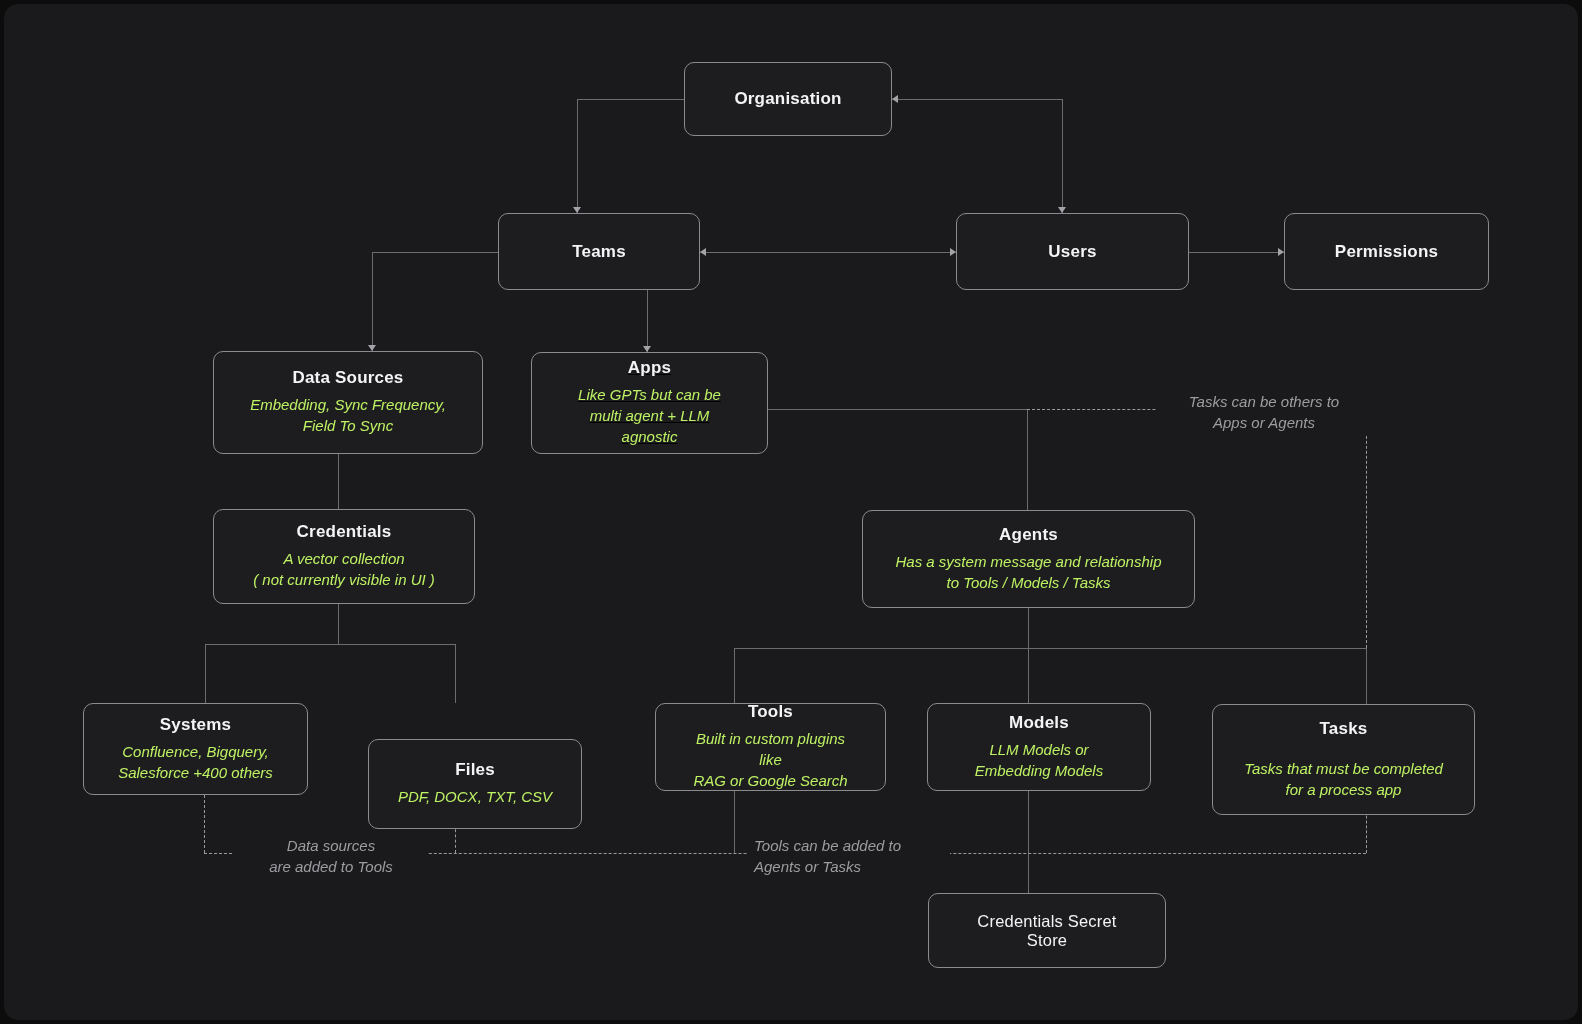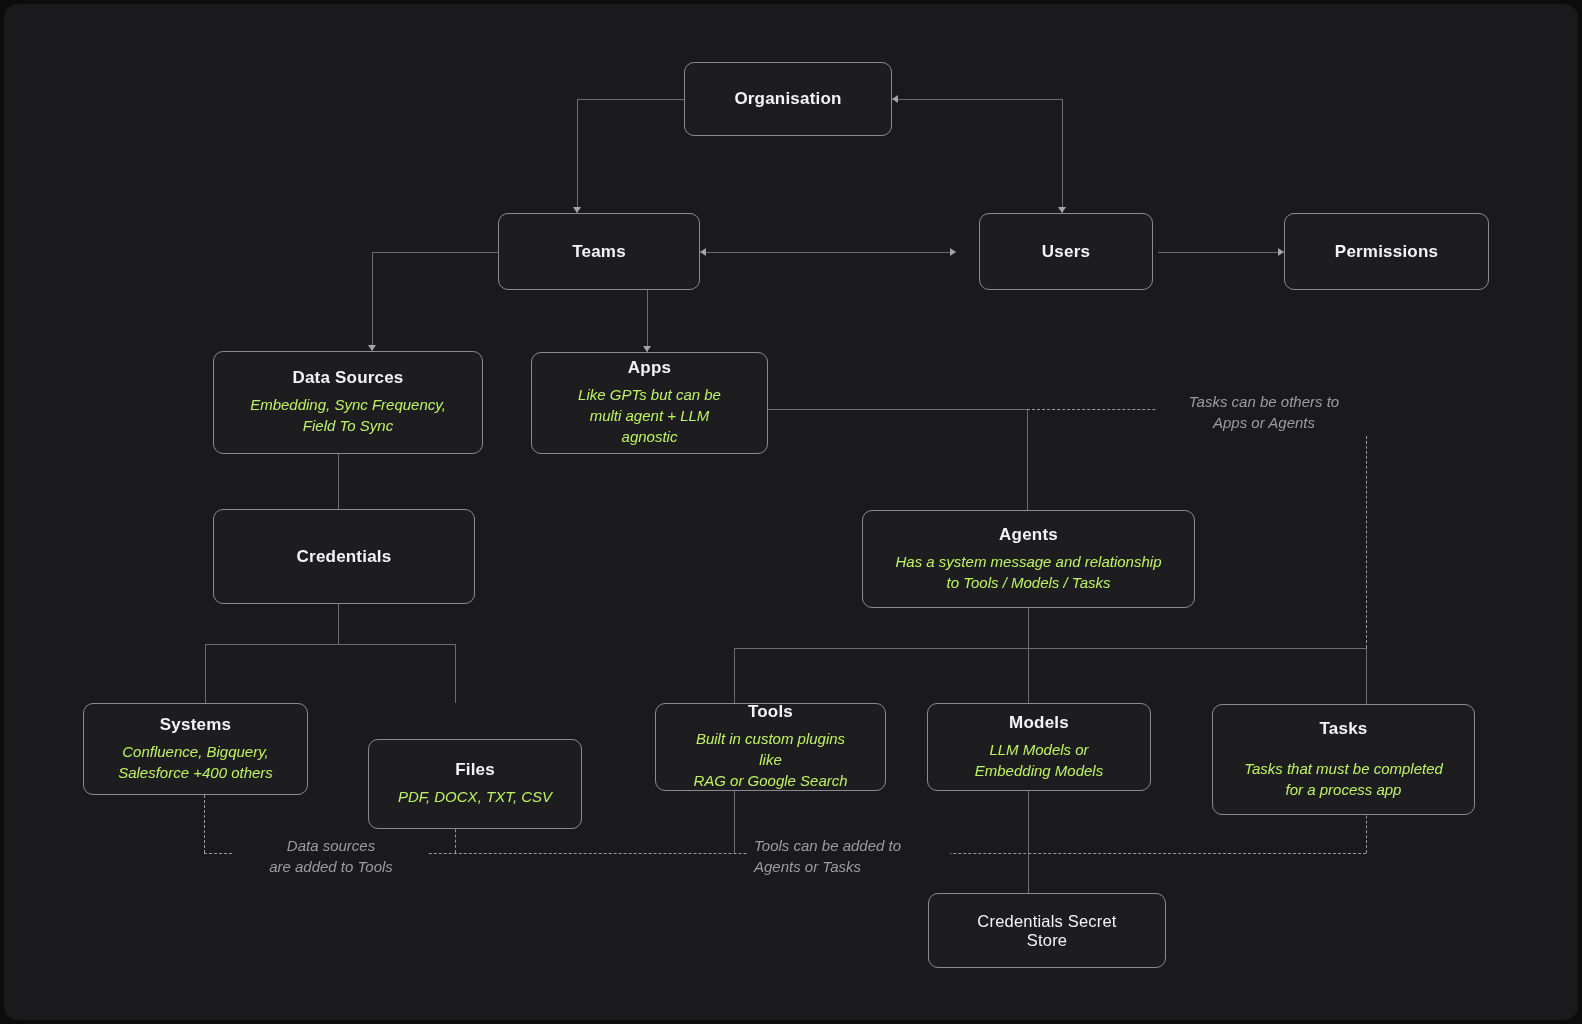--- a/index.html
+++ b/index.html
@@ -24,24 +24,24 @@
     white-space:pre-line;
   }
   .node .title.regular{font-weight:400;font-size:16.5px;}
   .node .subtitle{
     color:#bef264;font-style:italic;font-size:15px;line-height:1.38;
     white-space:pre-line;
   }
   
   #n-organisation{left:684px;top:62px;width:208px;height:74px;}
   #n-teams{left:498px;top:213px;width:202px;height:77px;}
-  #n-users{left:956px;top:213px;width:174px;height:77px;margin-left:23px;}
+  #n-users{left:956px;top:213px;width:233px;height:77px;}
   #n-permissions{left:1284px;top:213px;width:205px;height:77px;}
   #n-data-sources{left:213px;top:351px;width:270px;height:103px;}
-  #n-apps{left:531px;top:352px;width:237px;height:102px;}
+  #n-apps{left:531px;top:352px;width:237px;height:102px;text-decoration:underline;}
   #n-collection{left:213px;top:509px;width:262px;height:95px;}
   #n-agents{left:862px;top:510px;width:333px;height:98px;}
   #n-systems{left:83px;top:703px;width:225px;height:92px;}
   #n-files{left:368px;top:703px;width:214px;height:90px;margin-top:36px;}
   #n-tools{left:655px;top:703px;width:231px;height:88px;}
   #n-models{left:927px;top:703px;width:224px;height:88px;}
   #n-tasks{left:1212px;top:704px;width:263px;height:111px;gap:20px;}
   #n-credentials{left:928px;top:893px;width:238px;height:75px;}
   
   .ln{position:absolute;z-index:1;}
@@ -133,20 +133,22 @@
   <div class="subtitle">Embedding, Sync Frequency,
 Field To Sync</div>
 </div>
 <div class="node" id="n-apps">
   <div class="title">Apps</div>
   <div class="subtitle">Like GPTs but can be
 multi agent + LLM agnostic</div>
 </div>
 <div class="node" id="n-collection">
   <div class="title">Credentials</div>
+  <div class="subtitle">A vector collection
+( not currently visible in UI )</div>
 </div>
 <div class="node" id="n-agents">
   <div class="title">Agents</div>
   <div class="subtitle">Has a  system message and relationship
 to Tools / Models / Tasks</div>
 </div>
 <div class="node" id="n-systems">
   <div class="title">Systems</div>
   <div class="subtitle">Confluence, Bigquery,
 Salesforce +400 others</div>

